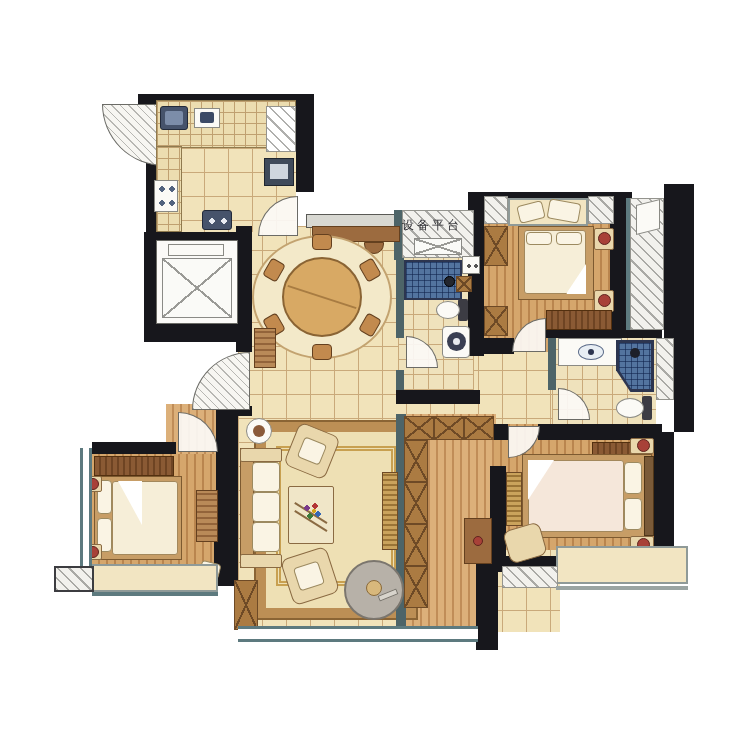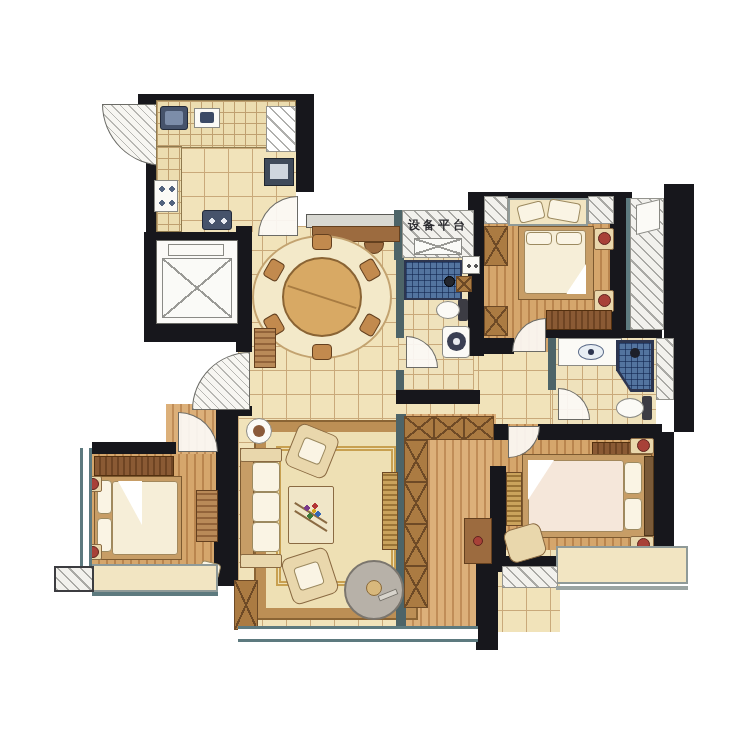--- a/index.html
+++ b/index.html
@@ -46,21 +46,21 @@
   .arc-h{border:1.5px solid #6b6b66;background-color:#f7f6f2;
         background-image:repeating-linear-gradient(45deg,rgba(120,120,116,.5) 0 1px,transparent 1px 6px);}
   .duvet{background:#f6eed8;border:1.2px solid #a3885c;border-radius:3px;}
   .pillow{background:#faf4e4;border:1px solid #9c8a60;border-radius:4px;}
   .lamp{background:#a84138;border:1px solid #5e241e;border-radius:50%;}
   .bedframe{background:#c79d66;border:1.5px solid #7d5a30;}
   .fold{background:#ffffff;border-left:1px solid #b09868;}
   .rug{background:#bc8f55;border:2px solid #8a6434;}
   .rugfield{background:#eee0b4;}
   .sill{background:#f2e5c2;border:2px solid #8f9a98;}
-  .plat-label{color:#2b2b30;font-size:12px;font-weight:bold;letter-spacing:3px;text-align:center;line-height:1;}
+  .plat-label{color:#2b2b30;font-size:12px;font-weight:normal;letter-spacing:3px;text-align:left;line-height:1;}
   .glassline{background:#5d7a7f;}
 </style>
 </head>
 <body>
 
 <div class="plan">
 
   <div class="p tile" style="left:238px;top:226px;width:322px;height:406px;"></div>
   <div class="p tile" style="left:156px;top:100px;width:140px;height:132px;"></div>
   <div class="p wood2" style="left:166px;top:404px;width:52px;height:50px;"></div>

